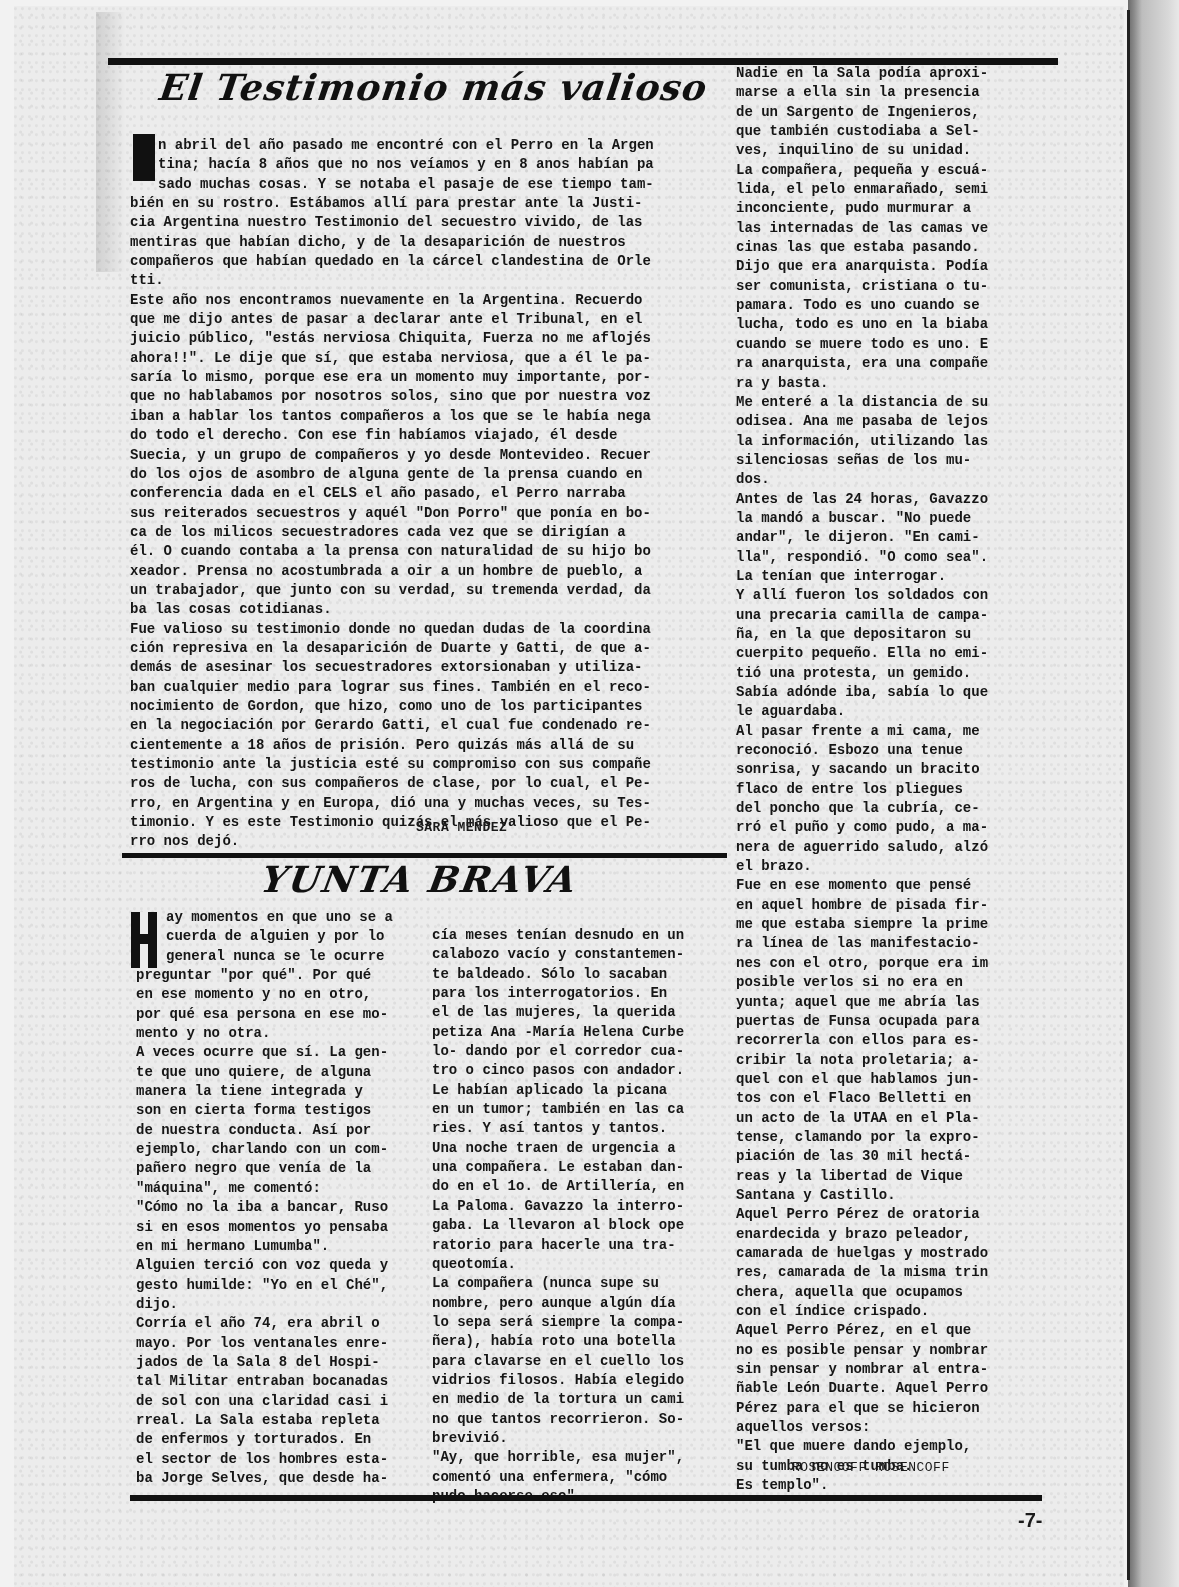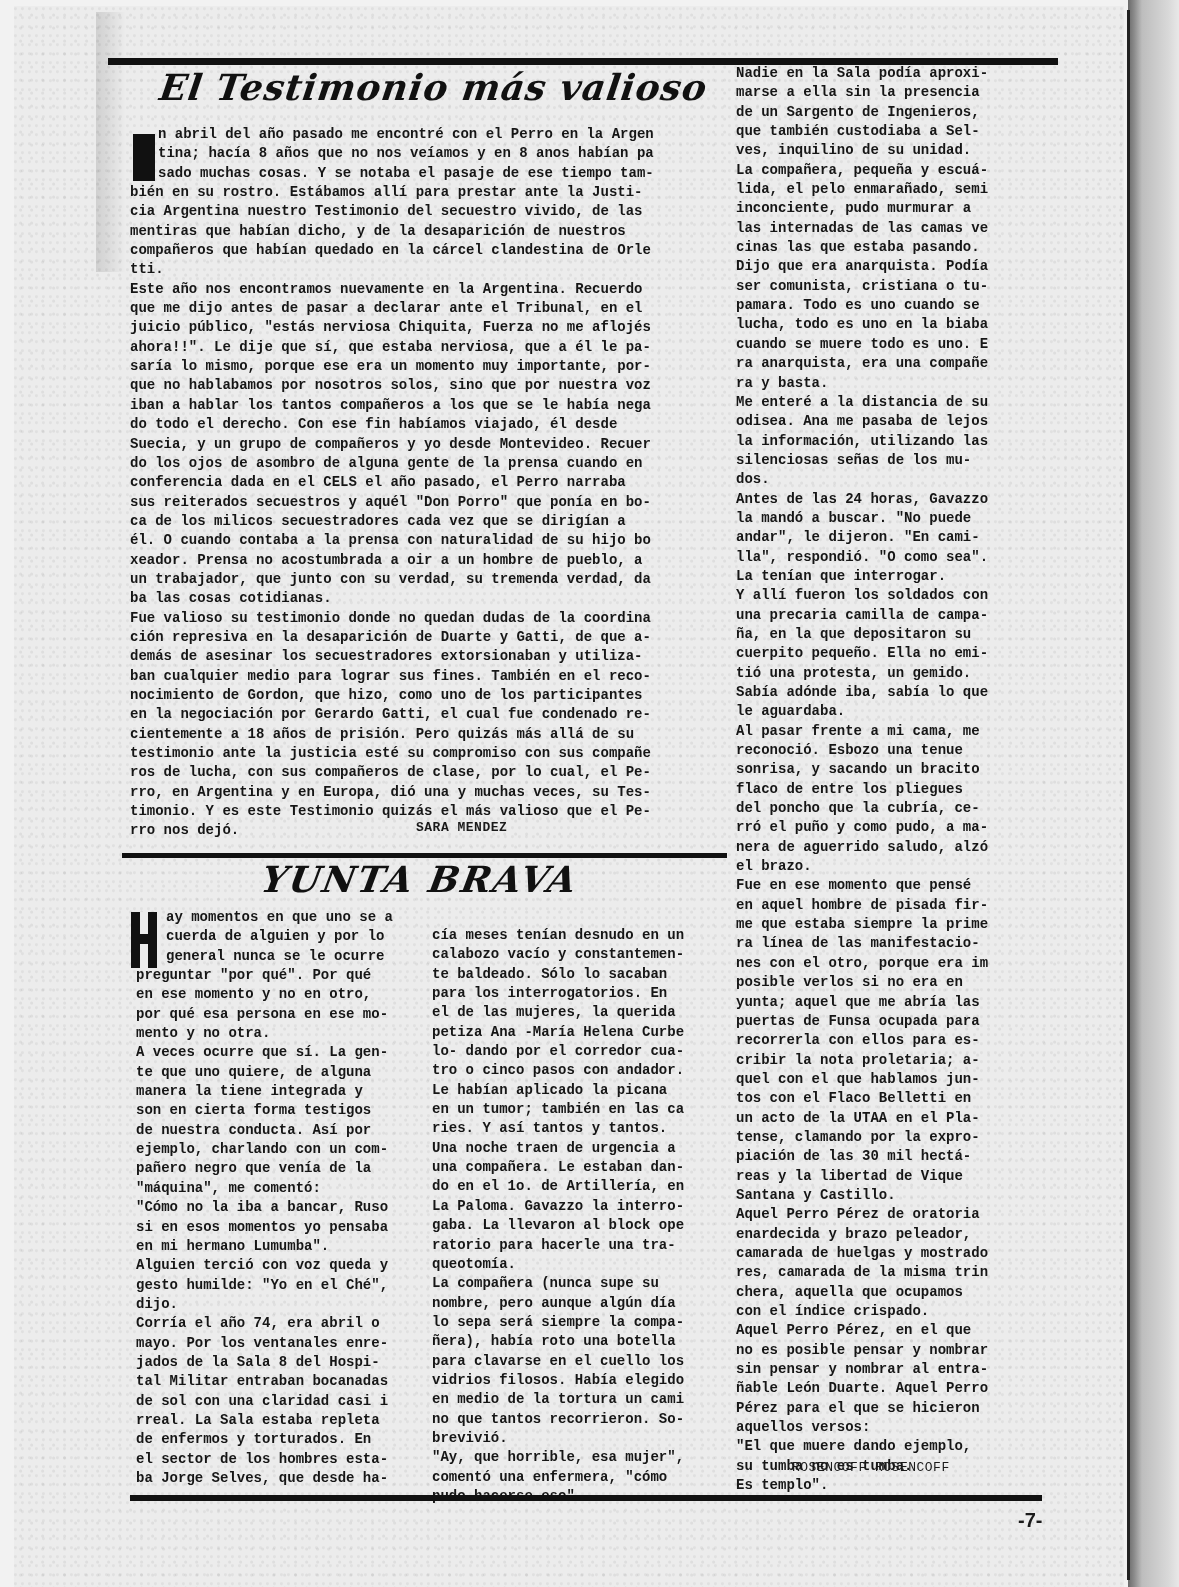--- a/index.html
+++ b/index.html
@@ -35,21 +35,21 @@
     color:#111; letter-spacing:1px;
   }
   .title1 { left:160px; top:66px; font-size:36px; transform:skewX(-8deg); }
   .title2 { left:262px; top:858px; font-size:36px; transform:skewX(-10deg); letter-spacing:2px; }
 
   .col {
     position:absolute; font-size:14px; line-height:19.35px; font-weight:bold;
     white-space:pre; color:#161616;
   }
   .col p { margin:0; }
-  .c1 { left:130px; top:125px; width:600px; }
+  .c1 { left:130px; top:136px; width:600px; }
   .c3 { left:736px; top:64px; width:300px; }
   .c4 { left:136px; top:908px; width:300px; }
   .c5 { left:432px; top:880px; width:300px;margin-top:46px; }
 
   .dropcap {
     position:absolute; background:#111; color:#111;
     font-family:"Liberation Sans",sans-serif; font-weight:900;
   }
   .dc1 { left:133px; top:127px; width:22px; height:54px; }
   .dc1 .bar { position:absolute; background:#111; }

